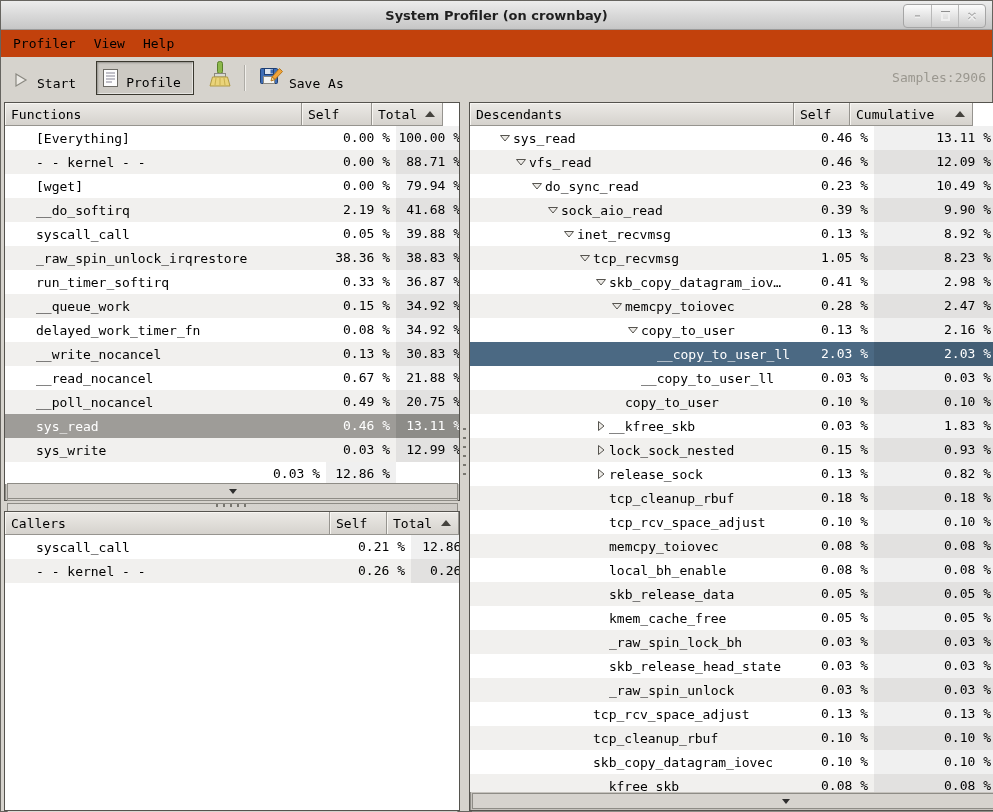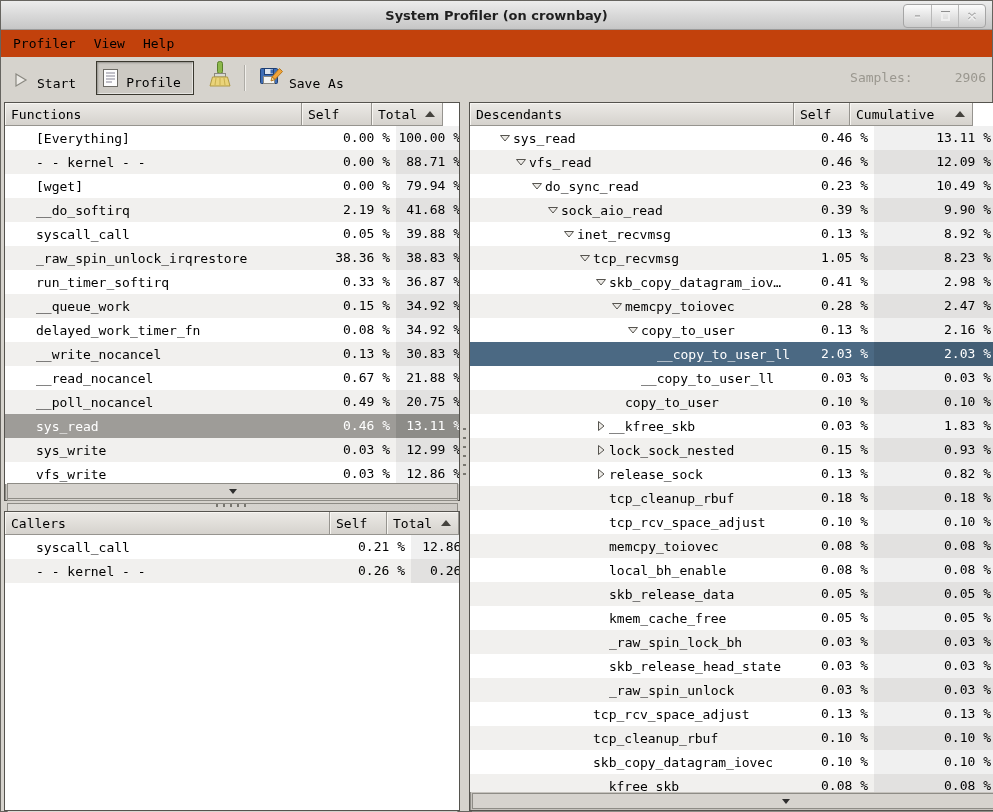--- a/index.html
+++ b/index.html
@@ -24,21 +24,21 @@
   .menubar { height:27px; display:flex; align-items:center; padding-left:10px; background:#c2410c; }
   .menuitem { padding:3px 9px; }
   .menuitem:first-child { padding-left:2px; }
   .toolbar { height:41px; display:flex; align-items:center; padding:0 3px 0 8px; background:#d6d3cd; }
   .tbtn { display:flex; align-items:flex-end; gap:8px; padding:4px 10px 4px 4px; height:34px; }
   .tbtn.pressed { border:1px solid #3a382f; background:#ccc9c3;
                   box-shadow:inset 1px 1px 2px rgba(0,0,0,.28), inset -1px -1px 0 rgba(255,255,255,.55);
                   padding:4px 12px 4px 6px; margin-left:10px; }
   .tb-icononly { margin-left:10px; padding:2px 4px; display:flex; align-items:center; }
   .tbsep { width:2px; height:26px; margin:0 9px; background:#aeaca6; border-right:1px solid #f1efeb; }
-  .samples { margin-left:auto; display:flex; gap:42px; color:#9a978f; padding-right:3px; }
+  .samples { margin-left:auto; display:flex; color:#9a978f; padding-right:3px; }
 
   
   .content { position:absolute; top:97px; left:0; right:0; bottom:0; }
   .panel { position:absolute; background:#fff; border:1px solid #55534e; display:flex;flex-direction:column; }
   #functions-panel   { left:3px;  top:4px;   width:456px; height:399px; }
   #callers-panel     { left:3px;  top:413px; width:456px; height:300px; }
   #descendants-panel { left:468px;top:4px;   width:633px; height:709px; }
 
   .panel-main { flex:1 1 auto; display:flex; flex-direction:column; overflow:hidden; }
   .panel-header { display:grid; flex:0 0 23px; }
@@ -272,23 +272,20 @@
               <div class="c-num c-sort">13.11 %</div>
             </div>
             <div class="row alt">
               <div class="c-name">
                 <span class="lbl">sys_write</span>
               </div>
               <div class="c-num">0.03 %</div>
               <div class="c-num c-sort">12.99 %</div>
             </div>
             <div class="row">
-              <div class="c-name">
-                <span class="lbl">vfs_write</span>
-              </div>
               <div class="c-num">0.03 %</div>
               <div class="c-num c-sort">12.86 %</div>
             </div>
             <div class="row alt">
               <div class="c-name">
                 <span class="lbl">sys_poll</span>
               </div>
               <div class="c-num">0.10 %</div>
               <div class="c-num c-sort">12.57 %</div>
             </div>

